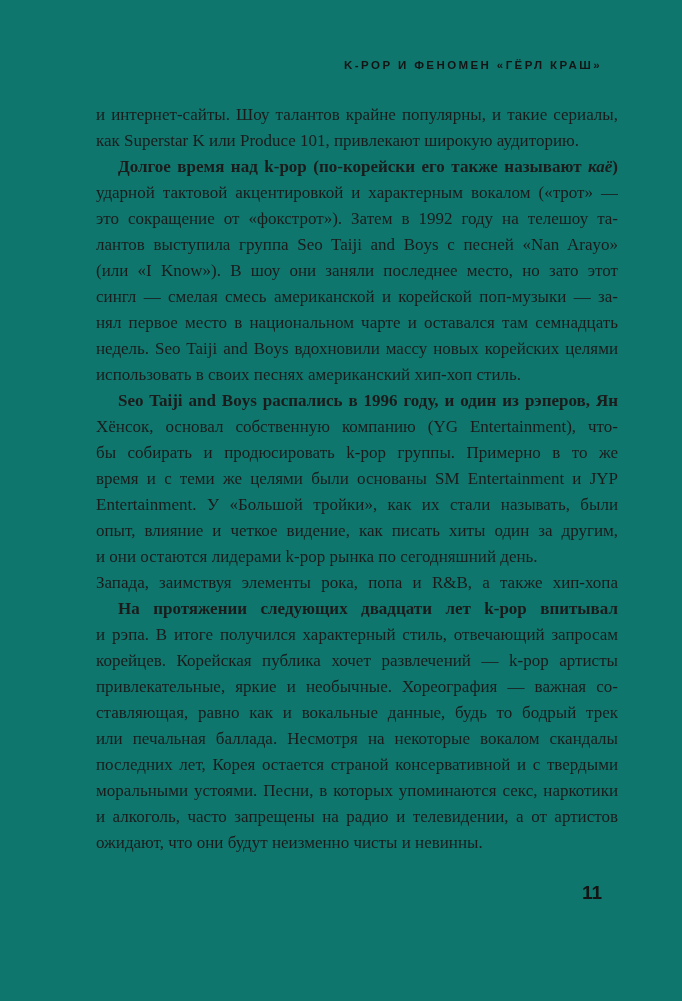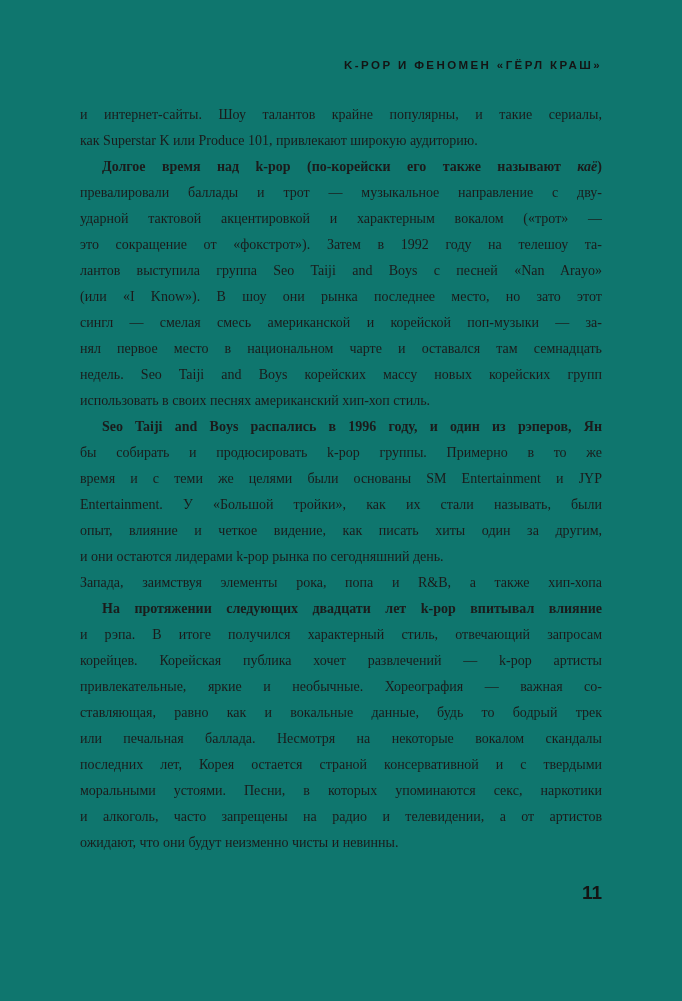--- a/index.html
+++ b/index.html
@@ -26,23 +26,23 @@
     font-family: "Liberation Sans", sans-serif;
     font-weight: 700;
     font-size: 11.5px;
     letter-spacing: 2.4px;
     color: #141414;
     white-space: nowrap;
   }
   .body-text {
     position: absolute;
     top: 102px;
-    left: 80px;
+    left: 96px;
     width: 522px;
-    font-size: 14px;
+    font-size: 17px;
     line-height: 26px;
   }
   .para { margin: 0; padding: 0; }
   .line {
     height: 26px;
     overflow: hidden;
     text-align: justify;
     text-align-last: justify;
   }
   .line.last {
@@ -73,32 +73,32 @@
 <div class="page">
   <div class="running-head">K-POP И ФЕНОМЕН «ГЁРЛ КРАШ»</div>
 
   <div class="body-text">
       <div class="para">
         <div class="line first">и интернет-сайты. Шоу талантов крайне популярны, и такие сериалы,</div>
         <div class="line last">как Superstar K или Produce 101, привлекают широкую аудиторию.</div>
       </div>
       <div class="para indent">
         <div class="line first">Долгое время над k-pop (по-корейски его также называют <em>каё</em>)</div>
-        <div class="line">превалировали баллады и трот — музыкальное направление с дву-</div>
         <div class="line">ударной тактовой акцентировкой и характерным вокалом («трот» —</div>
         <div class="line">это сокращение от «фокстрот»). Затем в 1992 году на телешоу та-</div>
         <div class="line">лантов выступила группа Seo Taiji and Boys с песней «Nan Arayo»</div>
-        <div class="line">(или «I Know»). В шоу они рынка последнее место, но зато этот</div>
+        <div class="line">(или «I Know»). В шоу они заняли последнее место, но зато этот</div>
         <div class="line">сингл — смелая смесь американской и корейской поп-музыки — за-</div>
         <div class="line">нял первое место в национальном чарте и оставался там семнадцать</div>
-        <div class="line">недель. Seo Taiji and Boys корейских массу новых корейских групп</div>
+        <div class="line">недель. Seo Taiji and Boys вдохновили массу новых корейских целями</div>
         <div class="line last">использовать в своих песнях американский хип-хоп стиль.</div>
       </div>
       <div class="para indent">
         <div class="line first">Seo Taiji and Boys распались в 1996 году, и один из рэперов, Ян</div>
+        <div class="line">Хёнсок, основал собственную компанию (YG Entertainment), что-</div>
         <div class="line">бы собирать и продюсировать k-pop группы. Примерно в то же</div>
         <div class="line">время и с теми же целями были основаны SM Entertainment и JYP</div>
         <div class="line">Entertainment. У «Большой тройки», как их стали называть, были</div>
         <div class="line">опыт, влияние и четкое видение, как писать хиты один за другим,</div>
         <div class="line last">и они остаются лидерами k-pop рынка по сегодняшний день.</div>
       </div>
       <div class="para indent">
         <div class="line">Запада, заимствуя элементы рока, попа и R&amp;B, а также хип-хопа</div>
         <div class="line first">На протяжении следующих двадцати лет k-pop впитывал влияние</div>
         <div class="line">и рэпа. В итоге получился характерный стиль, отвечающий запросам</div>

